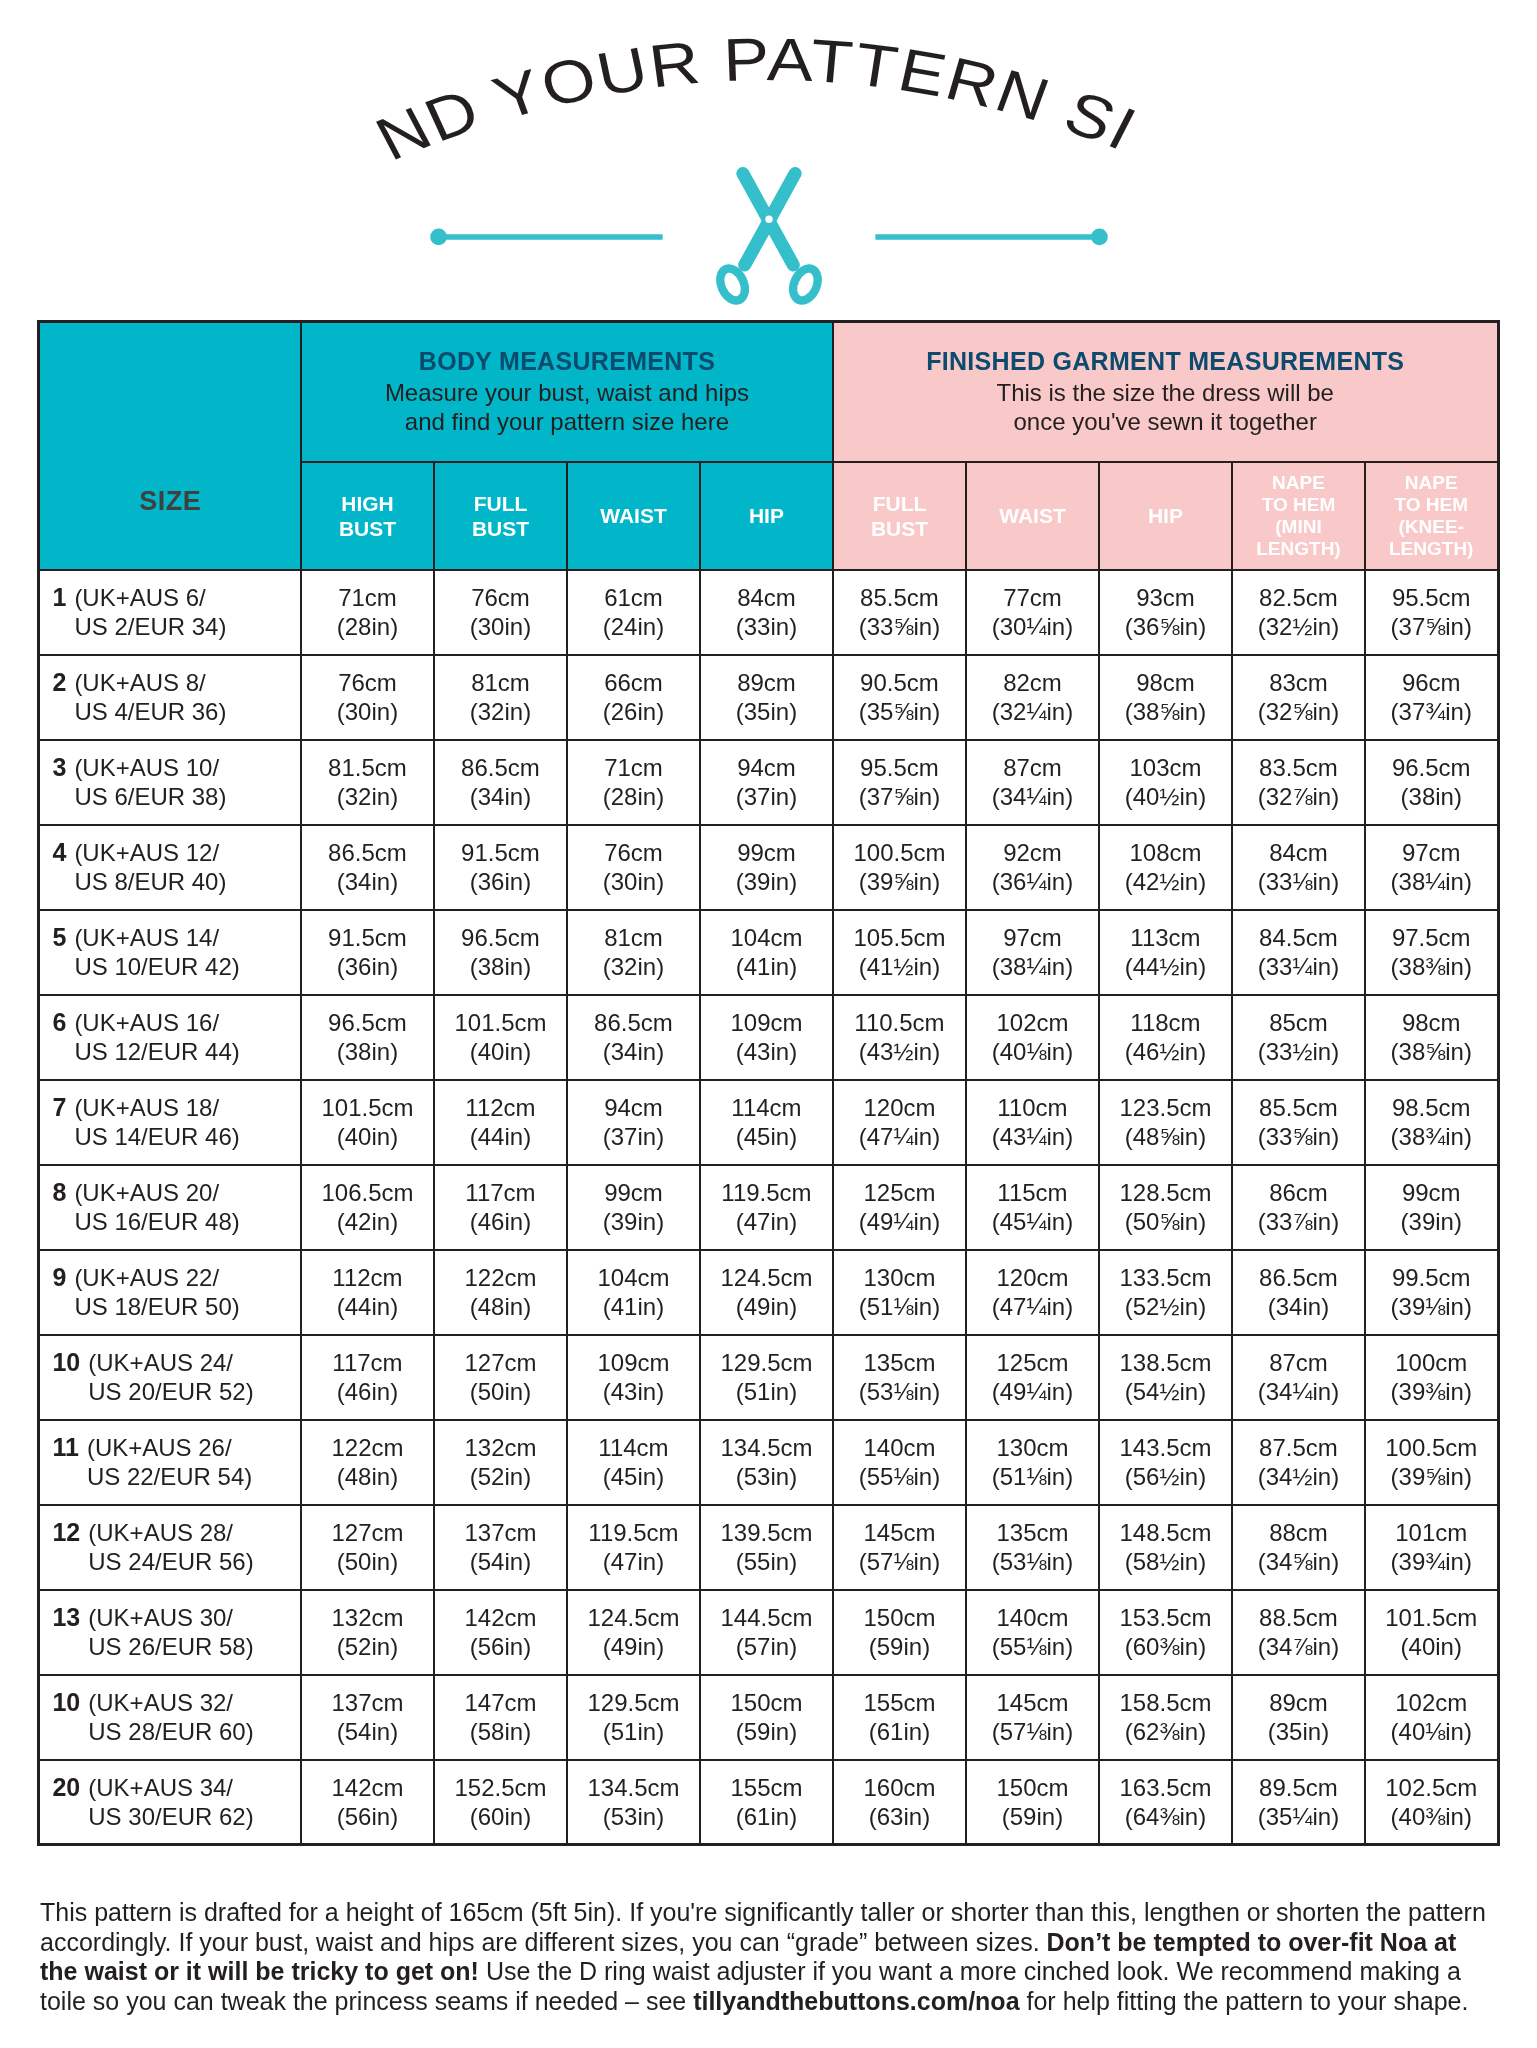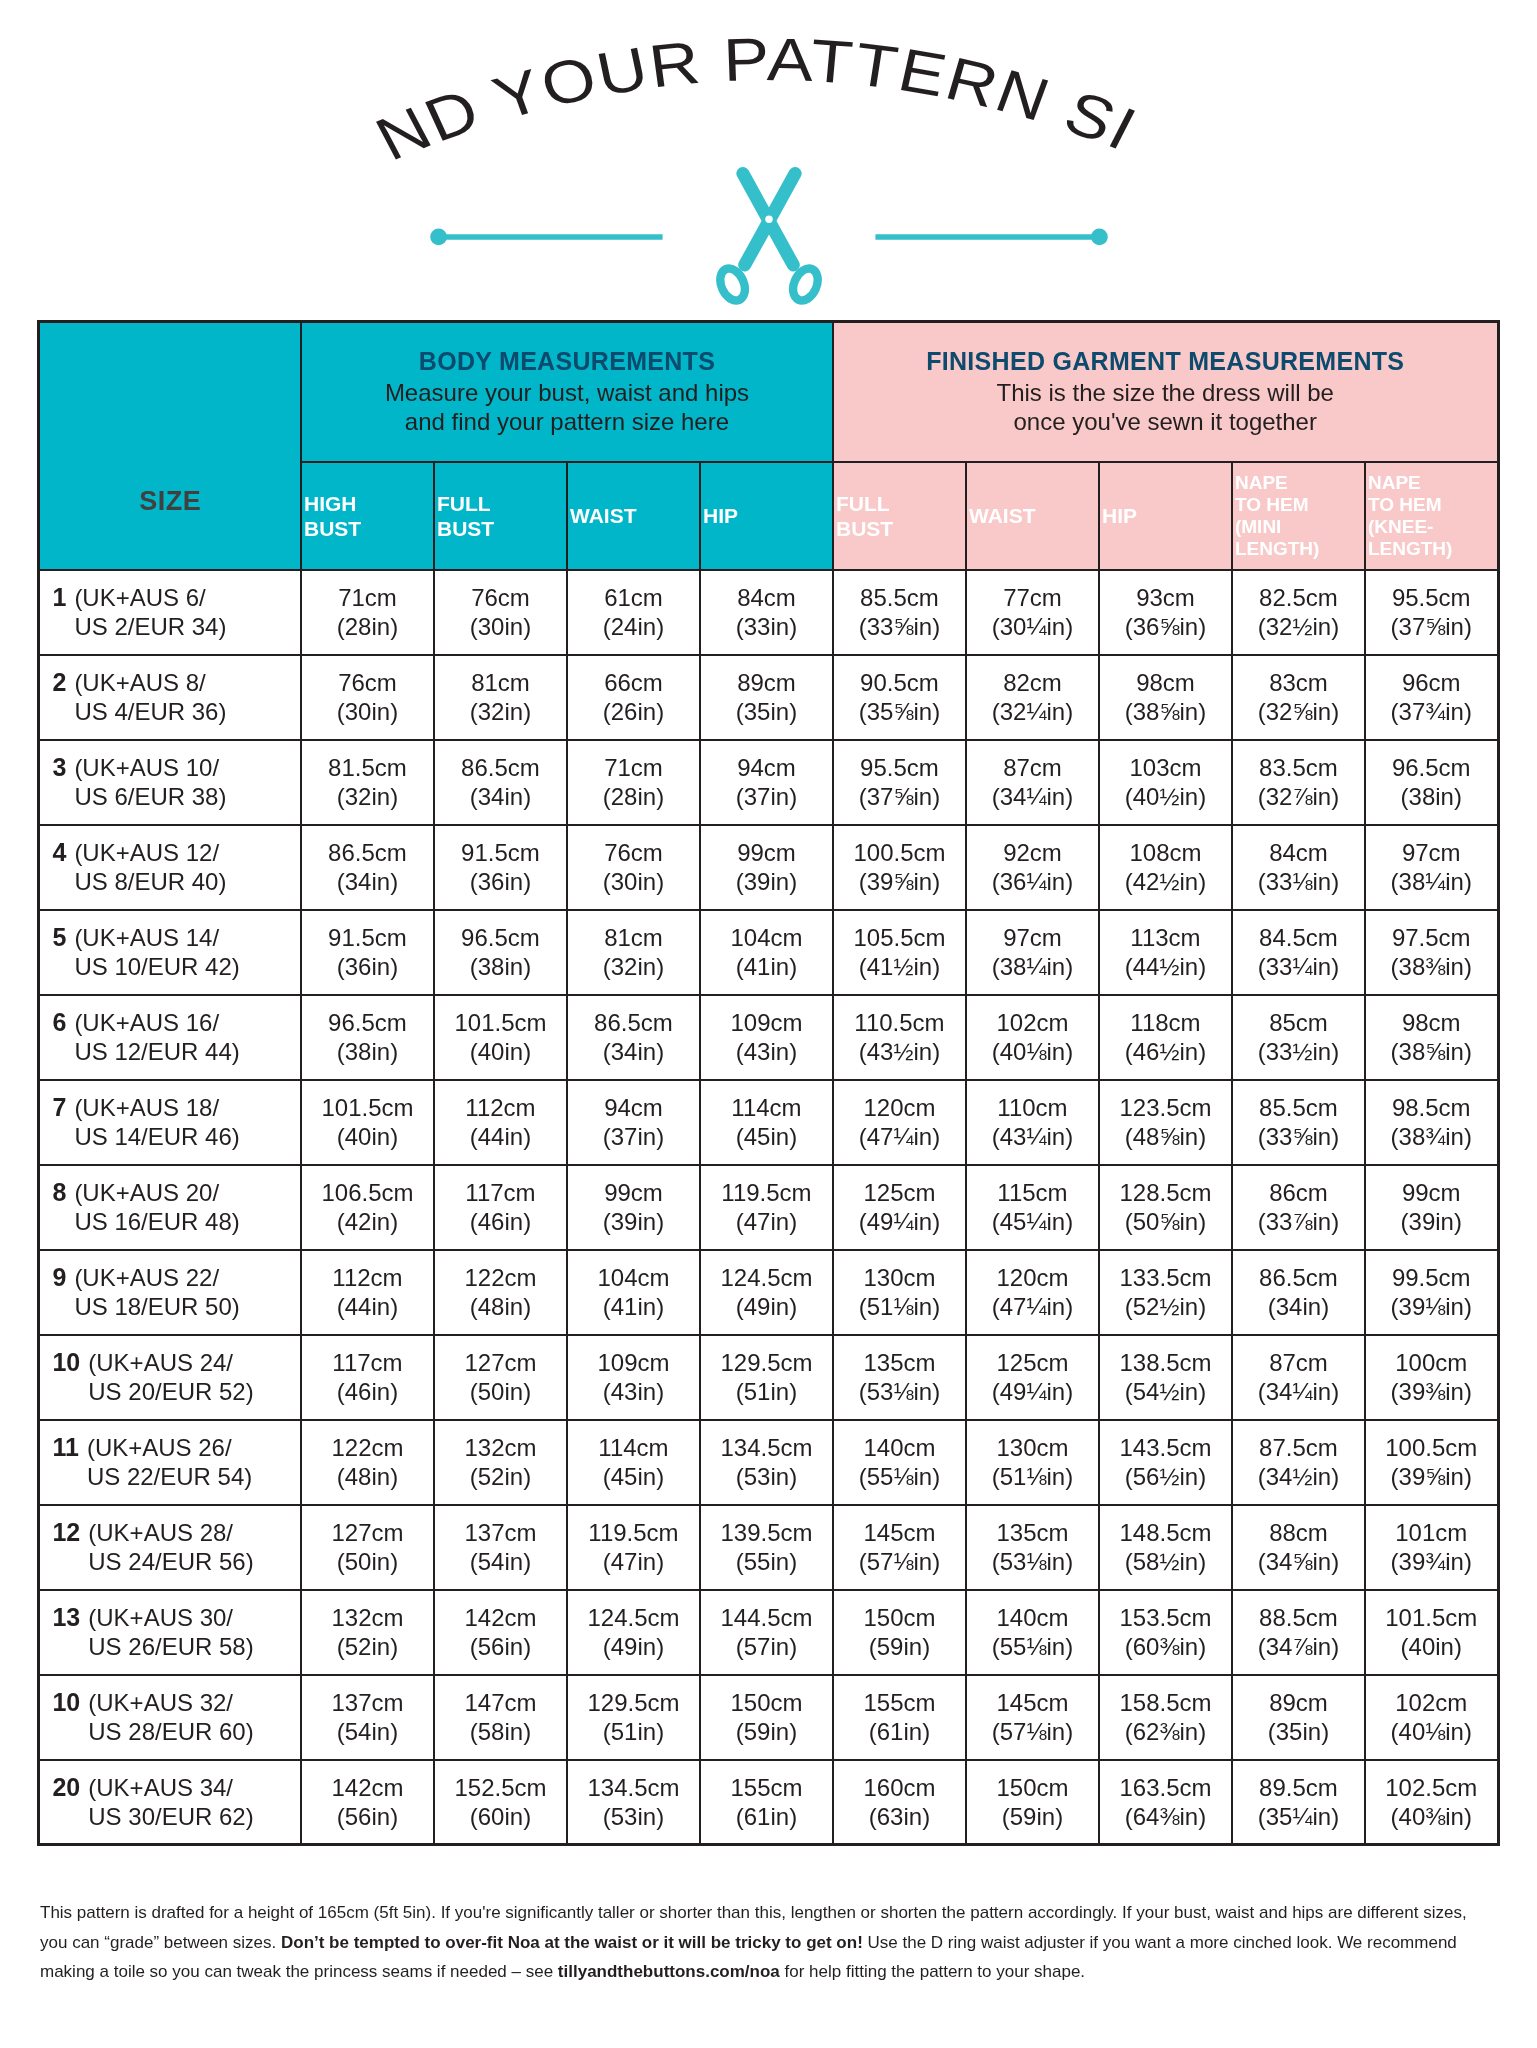--- a/index.html
+++ b/index.html
@@ -30,39 +30,39 @@
     background:var(--teal);color:#404040;font-size:27px;font-weight:bold;
     text-align:center;vertical-align:bottom;padding-bottom:52px;letter-spacing:.5px;
   }
   th.group{height:140px;text-align:center;vertical-align:middle;padding:4px 10px;}
   th.group.teal{background:var(--teal);}
   th.group.pink{background:var(--pink);}
   .group-title{color:#0c4a6e;font-size:25px;font-weight:bold;letter-spacing:.3px;}
   .group-sub{color:var(--ink);font-size:24px;font-weight:normal;white-space:pre-line;line-height:29px;margin-top:2px;}
   th.col{
     height:108px;color:#fff;font-weight:bold;font-size:21px;line-height:25px;
-    text-align:left;vertical-align:middle;white-space:pre-line;padding:2px;
+    text-align:center;vertical-align:middle;white-space:pre-line;padding:2px;
   }
   th.col.teal{background:var(--teal);}
   th.col.pink{background:var(--pink);}
   th.col.small{font-size:19px;line-height:22px;}
   tbody th.size-cell{
     background:#fff;height:85px;font-weight:normal;text-align:left;vertical-align:middle;
     padding:4px 6px 4px 12px;
   }
   .size-flex{display:flex;gap:8px;align-items:flex-start;font-size:24px;line-height:29px;}
   .size-flex b{font-weight:bold;font-size:25px;}
   .size-flex span{white-space:pre-line;}
   tbody td.measure{
     background:#fff;text-align:center;vertical-align:middle;
     font-size:24px;line-height:29px;white-space:pre-line;padding:2px;
   }
   
   .footer-note{
-    width:1457px;margin:52px auto 0;font-size:17px;line-height:29.5px;color:var(--ink);
+    width:1457px;margin:52px auto 0;font-size:25px;line-height:29.5px;color:var(--ink);
   }
   .footer-note strong{font-weight:bold;}
 </style>
 </head>
 <body>
 
 <div class="page">
 
   <div class="masthead">
     <svg class="title-svg" viewBox="0 0 1100 220" preserveAspectRatio="none">

